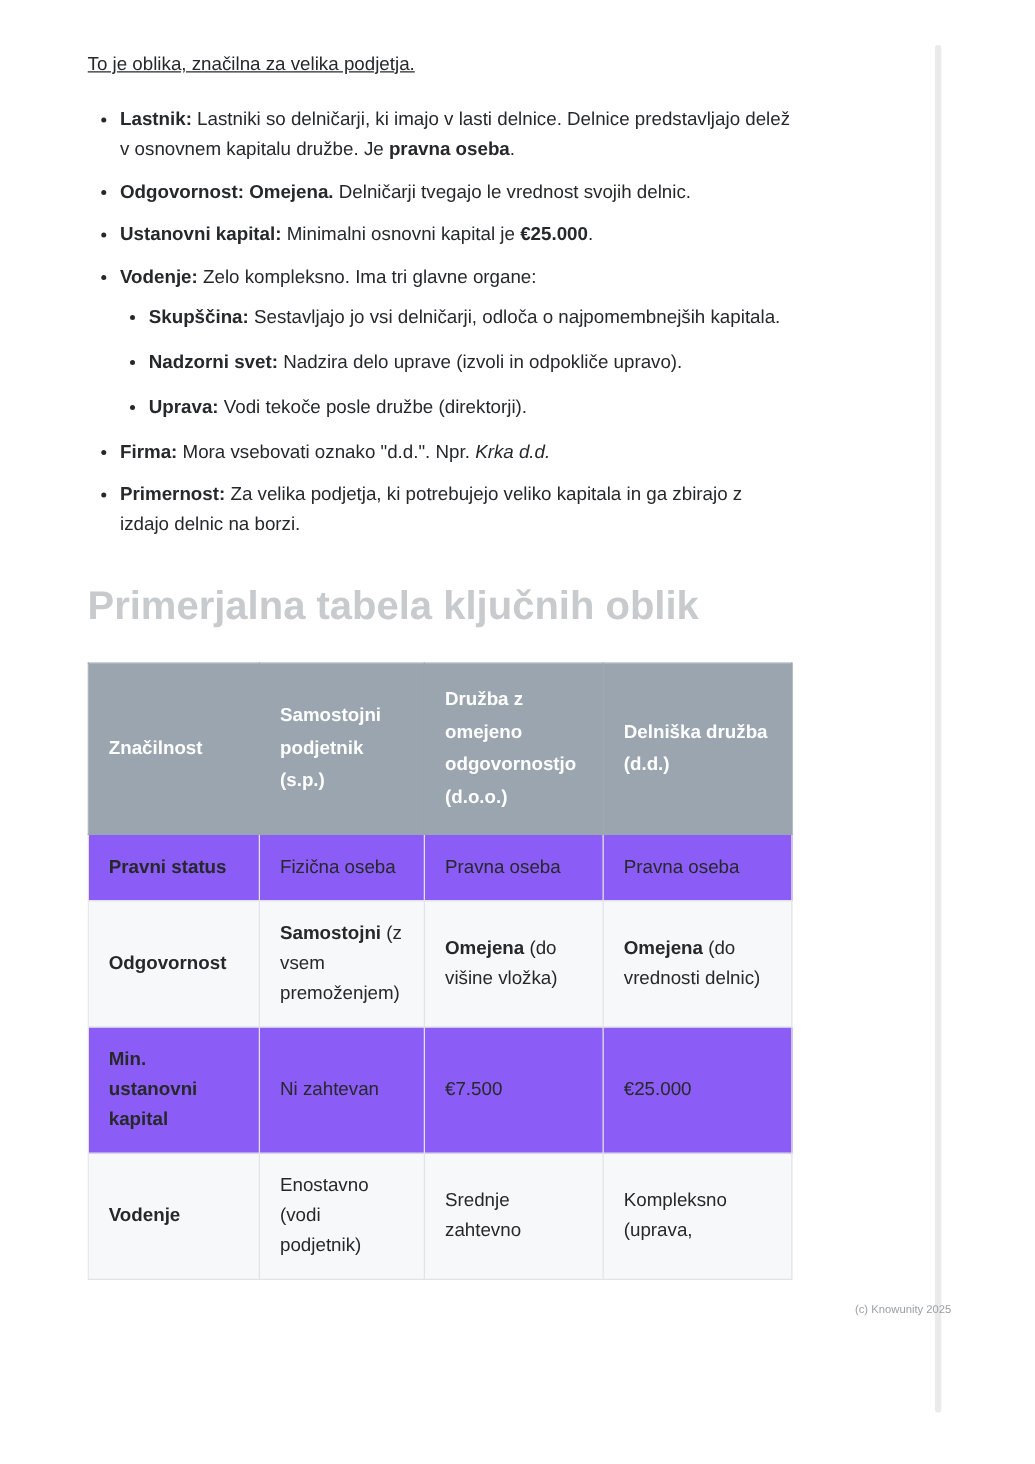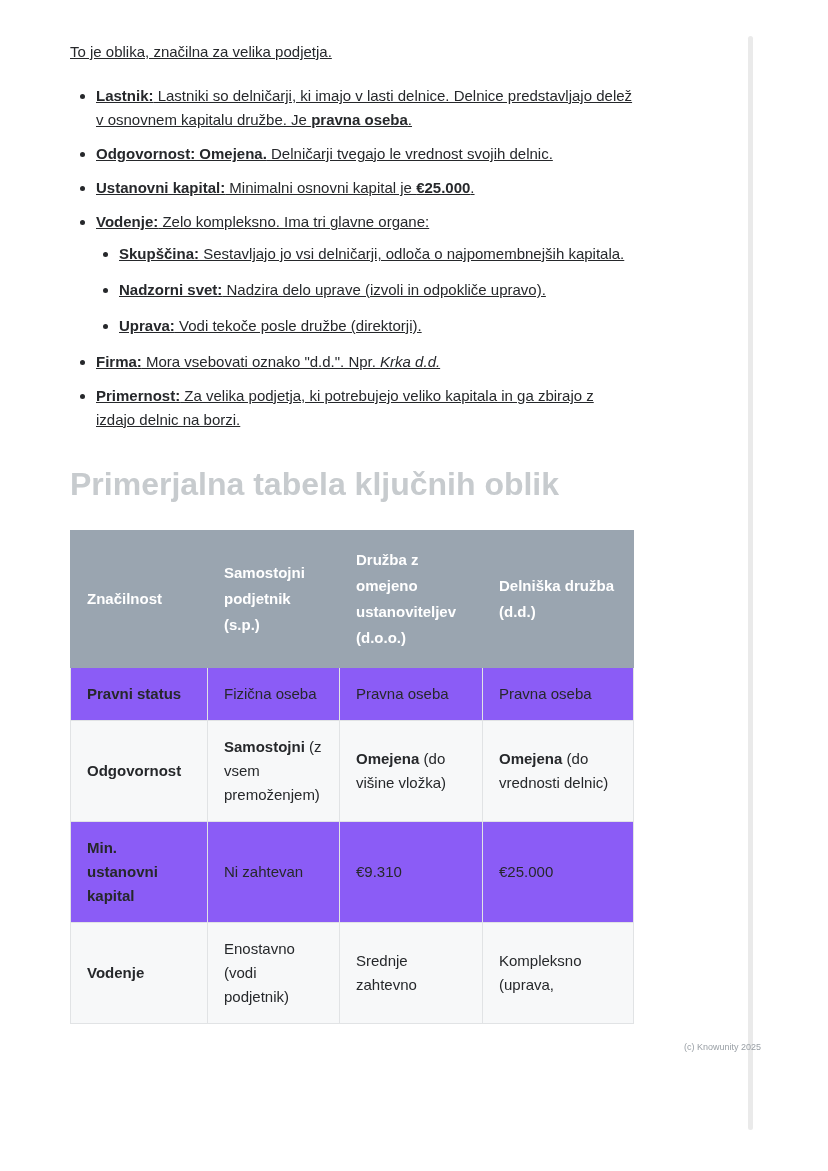--- a/index.html
+++ b/index.html
@@ -12,21 +12,21 @@
     position: relative;
     overflow: hidden;
   }
   .page {
     position: absolute; left: 70px; top: 40px;
     width: 565px; height: 1091px;
     overflow: hidden;
     font-size: 15px; line-height: 24px;
   }
   .intro { margin: 0 0 20px; text-decoration: underline; }
-  ul.main { margin: 0; padding: 0 0 0 26px; list-style: disc; text-decoration: underline; }
+  ul.main { margin: 0; padding: 0 0 0 26px; list-style: disc; }
   ul.main > li { margin-bottom: 10px; }
   ul.sub { margin: 8px 0 2px; padding: 0 0 0 23px; list-style: disc; }
   ul.sub > li { margin-bottom: 12px; }
   .b { font-weight: 700; }
   .i { font-style: italic; }
   .section-heading {
     margin: 38px 0 32px;
     font-size: 32px; line-height: 28px;
     font-weight: 700;
     color: #c7cbce;
@@ -95,41 +95,41 @@
     <colgroup>
       <col class="c1">
         <col class="c2">
         <col class="c3">
         <col class="c4">
     </colgroup>
     <thead>
       <tr>
         <th>Značilnost</th>
         <th>Samostojni podjetnik (s.p.)</th>
-        <th>Družba z omejeno ustanoviteljev (d.o.o.)</th>
+        <th>Družba z omejeno odgovornostjo (d.o.o.)</th>
         <th>Delniška družba (d.d.)</th>
       </tr>
     </thead>
     <tbody>
       <tr>
         <td class="rowlabel">Pravni status</td>
         <td><span class="b"></span><span>Fizična oseba</span></td>
         <td><span class="b"></span><span>Pravna oseba</span></td>
         <td><span class="b"></span><span>Pravna oseba</span></td>
       </tr>
       <tr>
         <td class="rowlabel">Odgovornost</td>
         <td><span class="b">Samostojni</span><span> (z vsem premoženjem)</span></td>
         <td><span class="b">Omejena</span><span> (do višine vložka)</span></td>
         <td><span class="b">Omejena</span><span> (do vrednosti delnic)</span></td>
       </tr>
       <tr>
         <td class="rowlabel">Min. ustanovni kapital</td>
         <td><span class="b"></span><span>Ni zahtevan</span></td>
-        <td><span class="b"></span><span>€9.310</span></td>
+        <td><span class="b"></span><span>€7.500</span></td>
         <td><span class="b"></span><span>€25.000</span></td>
       </tr>
       <tr>
         <td class="rowlabel">Vodenje</td>
         <td><span class="b"></span><span>Enostavno (vodi podjetnik)</span></td>
         <td><span class="b"></span><span>Srednje zahtevno</span></td>
         <td><span class="b"></span><span>Kompleksno (uprava,</span></td>
       </tr>
     </tbody>
   </table>

